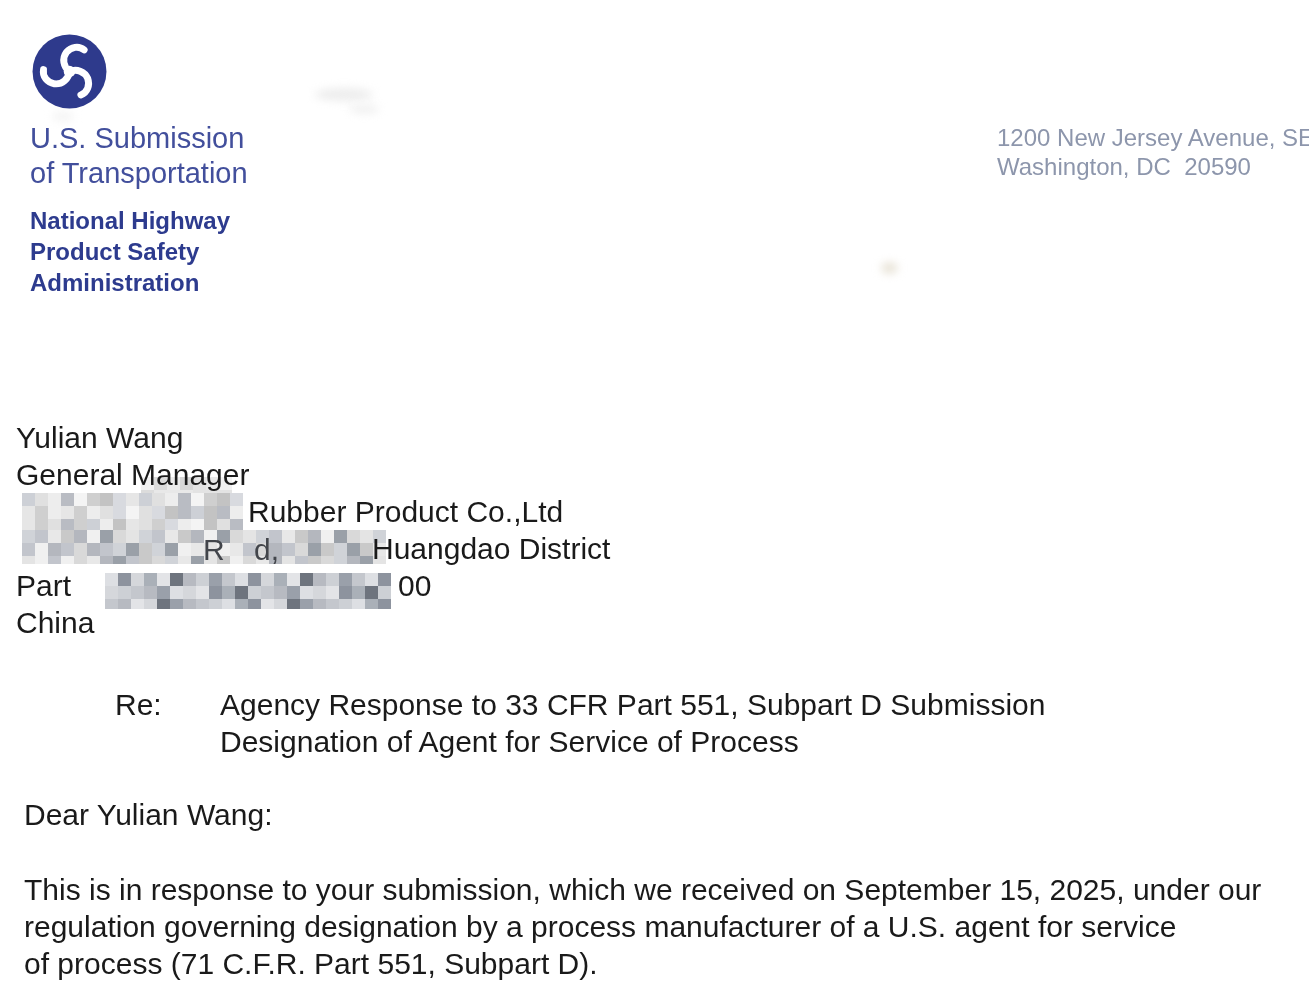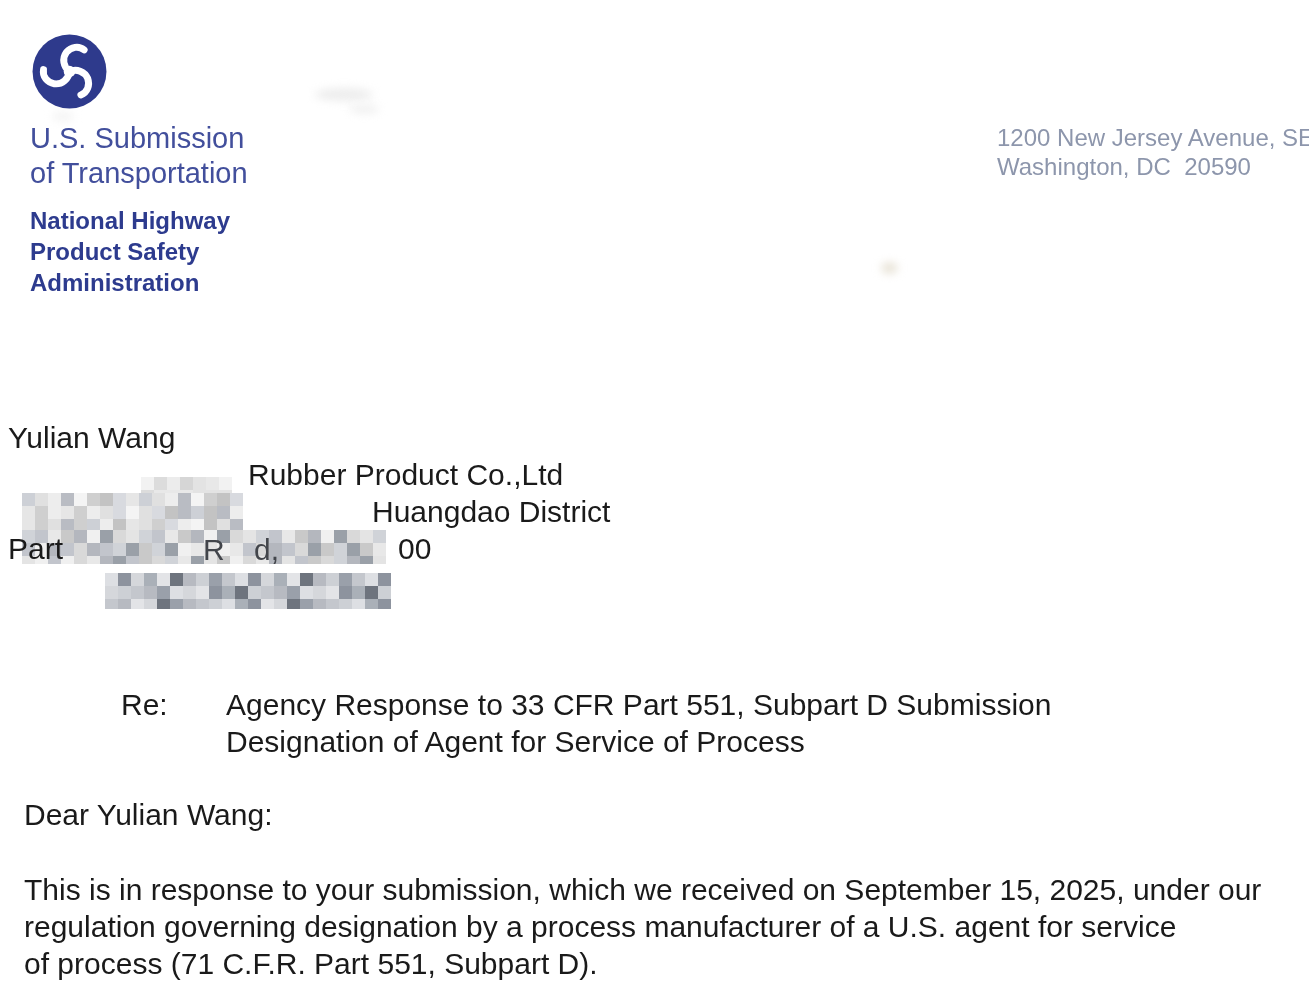--- a/index.html
+++ b/index.html
@@ -19,25 +19,25 @@
   .dept{left:30px;top:121px;font-size:29px;line-height:35px;color:#424f9c;z-index:2;}
   .agency{left:30px;top:197px;font-size:24px;line-height:31px;font-weight:bold;color:#2d3b8e;z-index:2;margin-top:8px;}
   .hq{left:997px;top:123px;font-size:24px;line-height:29px;color:#8d96ac;z-index:2;}
 
   
   .txt{font-size:30px;line-height:37px;z-index:2;}
   .date{left:24px;top:342px;}
   .recipient{left:0;top:419px;width:1309px;}
   .recipient .rline{position:relative;height:37px;}
   .recipient .seg{position:absolute;top:0;white-space:pre;z-index:2;}
-  .seg.at-0{left:8px;}
+  .seg.at-0{left:16px;}
   .seg.at-company{left:248px;}
   .seg.at-street{left:372px;}
   .seg.at-zip{left:398px;}
-  .re-block{left:115px;top:686px;display:flex;z-index:2;margin-left:6px;}
+  .re-block{left:115px;top:686px;display:flex;z-index:2;}
   .re-label{width:105px;}
   .salutation{left:24px;top:796px;}
   .bodypara{left:24px;top:871px;width:1280px;}
 
   
   .mosaic{position:absolute;overflow:hidden;z-index:1;font-size:0;line-height:0;}
   .mosaic i{display:inline-block;width:13px;height:13px;}
   .fragment{position:absolute;font-size:30px;line-height:34px;color:#42454b;z-index:3;white-space:pre;}
 
   
@@ -73,28 +73,34 @@
     <div class="line">1200 New Jersey Avenue, SE</div>
     <div class="line">Washington, DC  20590</div>
   </div>
 
 
   <div class="abs txt recipient">
     <div class="rline">
       <span class="seg at-0">Yulian Wang</span>
     </div>
     <div class="rline">
+      <span class="seg at-0">General Manager</span>
+    </div>
+    <div class="rline">
       <span class="seg at-company">Rubber Product Co.,Ltd</span>
     </div>
     <div class="rline">
       <span class="seg at-street">Huangdao District</span>
     </div>
     <div class="rline">
       <span class="seg at-0">Part</span>
       <span class="seg at-zip">00</span>
+    </div>
+    <div class="rline">
+      <span class="seg at-0">China</span>
     </div>
   </div>
 
   <div class="abs txt re-block">
     <div class="re-label line">Re:</div>
     <div>
       <div class="line">Agency Response to 33 CFR Part 551, Subpart D Submission</div>
       <div class="line">Designation of Agent for Service of Process</div>
     </div>
   </div>

